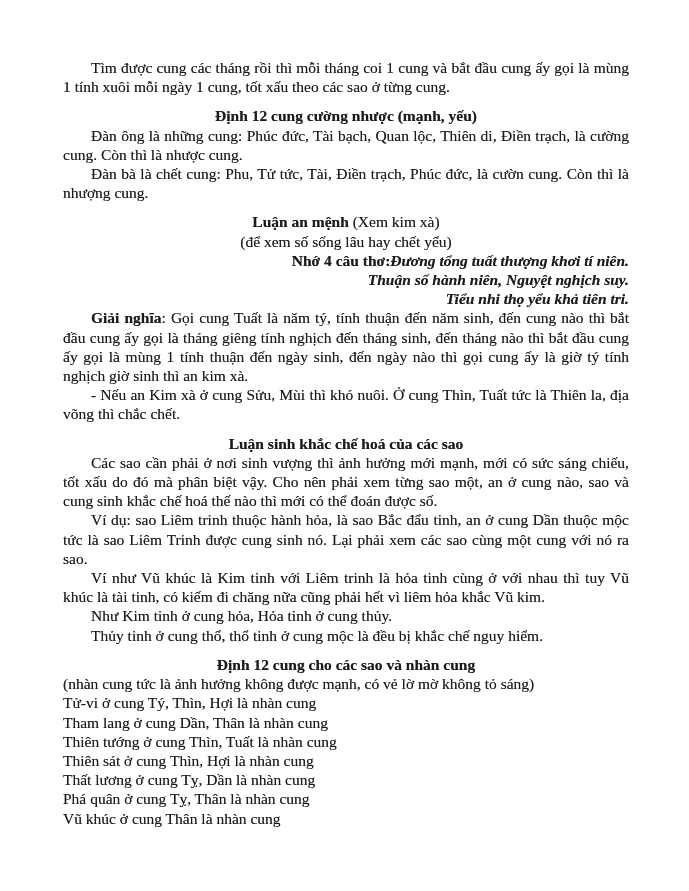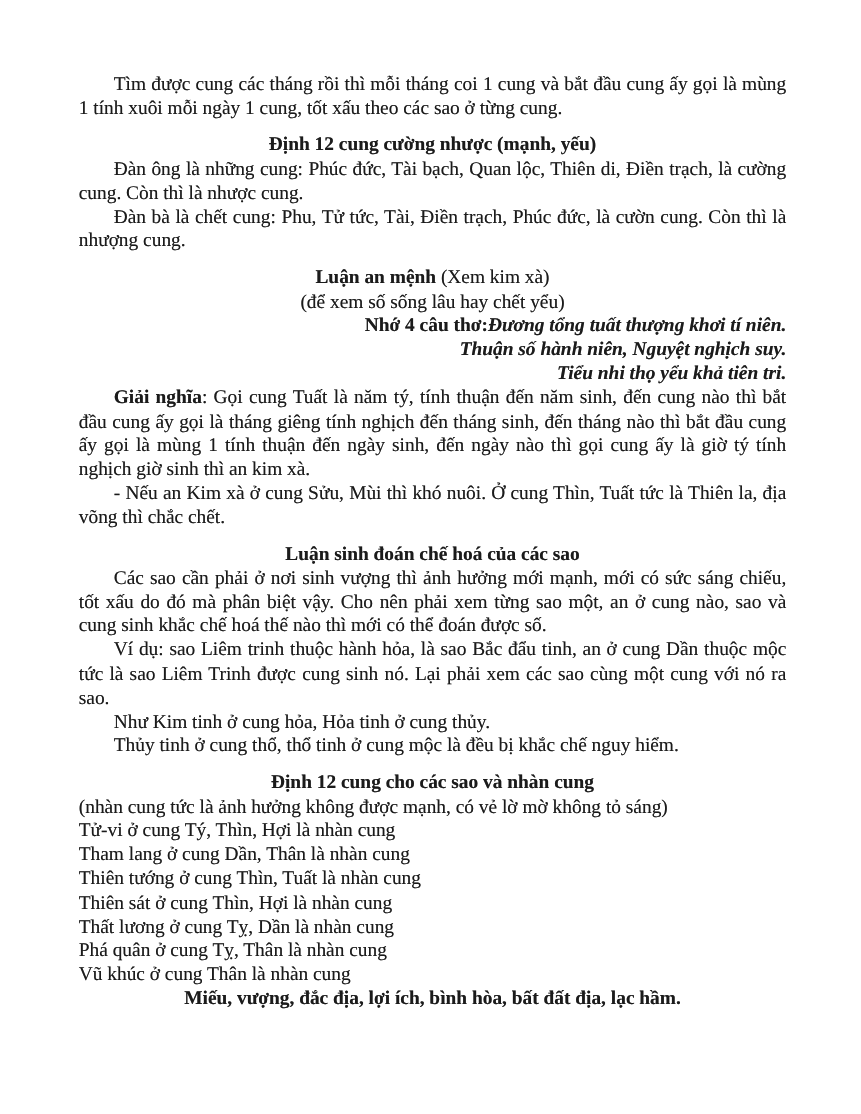--- a/index.html
+++ b/index.html
@@ -58,23 +58,24 @@
     <p class="heading"><span>Luận an mệnh</span><span class="heading-normal"> (Xem kim xà)</span></p>
     <p class="center-line">(để xem số sống lâu hay chết yểu)</p>
 
     <p class="poem-row first"><span class="poem-label">Nhớ 4 câu thơ:</span><span class="poem-text">Đương tổng tuất thượng khơi tí niên.</span></p>
     <p class="poem-row"><span class="poem-text">Thuận số hành niên, Nguyệt nghịch suy.</span></p>
     <p class="poem-row"><span class="poem-text">Tiểu nhi  thọ yểu khả tiên tri.</span></p>
 
     <p class="indent"><span class="bold-label">Giải nghĩa</span><span>:  Gọi cung Tuất là năm tý, tính thuận đến năm sinh, đến cung nào thì bắt đầu cung ấy gọi là tháng giêng tính nghịch đến tháng sinh, đến tháng nào thì bắt đầu cung ấy gọi là mùng 1 tính thuận đến ngày sinh, đến ngày nào thì gọi cung ấy là giờ tý tính nghịch giờ sinh thì an kim xà.</span></p>
     <p class="indent">- Nếu an Kim xà ở cung Sửu, Mùi thì khó nuôi. Ở cung Thìn, Tuất tức là Thiên la, địa võng thì chắc chết.</p>
 
-    <p class="heading">Luận sinh đoán chế hoá của các sao</p>
+    <p class="heading">Luận sinh khắc chế hoá của các sao</p>
     <p class="indent">Các sao cần phải ở nơi sinh vượng thì ảnh hưởng mới mạnh, mới có sức sáng chiếu, tốt xấu do đó mà phân biệt vậy. Cho nên phải xem từng sao một, an ở cung nào, sao và cung sinh khắc chế hoá thế nào thì mới có thể đoán được số.</p>
     <p class="indent">Ví dụ: sao Liêm trinh thuộc hành hỏa, là sao Bắc đẩu tinh, an ở cung Dần thuộc mộc tức là sao Liêm Trinh được cung sinh nó. Lại phải xem các sao cùng một cung với nó ra sao.</p>
+    <p class="indent">Ví như Vũ khúc là Kim tinh với Liêm trinh là hỏa tinh cùng ở với nhau thì tuy Vũ khúc là tài tinh, có kiếm đi chăng nữa cũng phải hết vì liêm hỏa khắc Vũ kim.</p>
     <p class="indent">Như Kim tinh ở cung hỏa, Hỏa tinh ở cung thủy.</p>
     <p class="indent">Thủy tinh ở cung thổ, thổ tinh ở cung mộc là đều bị khắc chế nguy hiểm.</p>
 
     <p class="heading">Định 12 cung cho các sao và nhàn cung</p>
     <p class="list-item">(nhàn cung tức là ảnh hưởng không được mạnh, có vẻ lờ mờ không tỏ sáng)</p>
     <p class="list-item">Tử-vi ở cung Tý, Thìn, Hợi là nhàn cung</p>
     <p class="list-item">Tham lang ở cung Dần, Thân là nhàn cung</p>
     <p class="list-item">Thiên tướng ở cung Thìn, Tuất là nhàn cung</p>
     <p class="list-item">Thiên sát  ở cung Thìn, Hợi là nhàn cung</p>
     <p class="list-item">Thất lương ở cung Tỵ, Dần là nhàn cung</p>

